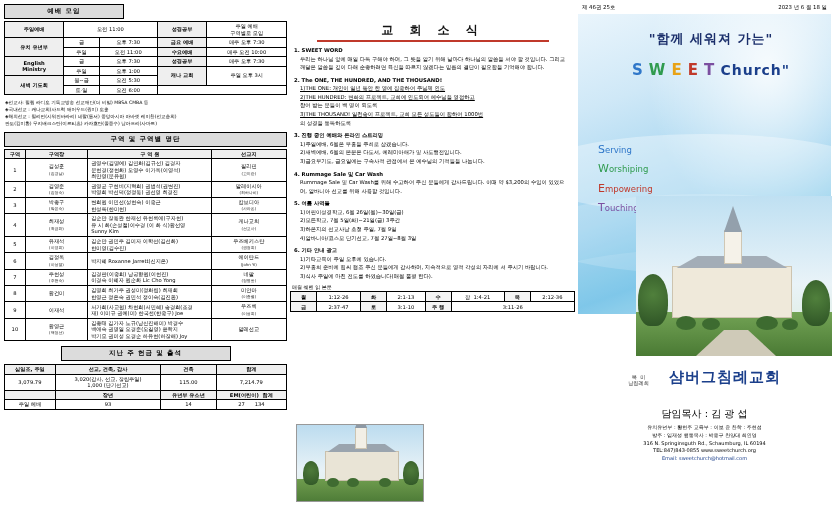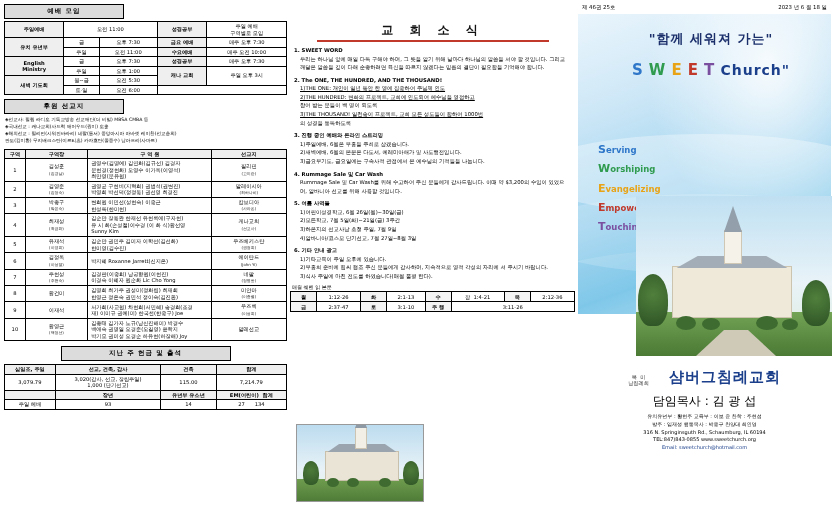--- a/index.html
+++ b/index.html
@@ -96,41 +96,41 @@
     position:absolute; left:596px; top:30px; width:230px; text-align:center;
     font-size:13px; font-weight:bold; color:#1b2f6b; letter-spacing:1px;
     font-family:"DejaVu Sans","Liberation Sans",sans-serif;
   }
   .sweet-line { position:absolute; left:596px; top:52px; width:230px; text-align:center;margin-top:8px; }
   .sweet-line span { font-size:15px; font-weight:bold; letter-spacing:1px; }
   .sw-s{color:#2f77c9}.sw-w{color:#2f9b4e}.sw-e{color:#e8a317}.sw-e2{color:#c0392b}.sw-t{color:#7b4fa0}
   .sweet-line .ch { color:#1b3f8b; font-size:14px; font-weight:bold; }
 
   .acro { position:absolute; left:598px; top:140px; width:150px; }
-  .acro div { font-size:8.5px; line-height:1.75; font-weight:bold; }
+  .acro div { font-size:8.5px; line-height:1.75; font-weight:normal; }
   .acro .cap { font-size:11px; }
   .a1{color:#2f77c9}.a2{color:#2f9b4e}.a3{color:#e8a317}.a4{color:#c0392b}.a5{color:#7b4fa0}
 
   .rt-photo {
     position:absolute; left:636px; top:196px; width:196px; height:160px; overflow:hidden;
   }
   .rt-photo .sky { position:absolute; inset:0; background:linear-gradient(#bfe0f2,#e9f3f8 55%,#d9ead7); }
   .rt-photo .grass { position:absolute; left:0; bottom:0; width:100%; height:44px; background:linear-gradient(#73a355,#4a7a34); }
   .rt-photo .bld { position:absolute; left:36px; bottom:38px; width:120px; height:52px; background:#efe9da; border:1px solid #cdc4b0; }
   .rt-photo .roof { position:absolute; left:30px; bottom:88px; width:132px; height:12px; background:#a3adb7; clip-path:polygon(8% 100%,92% 100%,76% 0,24% 0); }
   .rt-photo .steeple { position:absolute; left:88px; bottom:92px; width:18px; height:34px; background:#f5f2e9; border:1px solid #cfc7b4; }
   .rt-photo .spire { position:absolute; left:88px; bottom:124px; width:18px; height:26px; background:#93a0ac; clip-path:polygon(50% 0,100% 100%,0 100%); }
   .rt-photo .tree { position:absolute; bottom:30px; background:radial-gradient(circle at 50% 40%, #50803c, #2c5124); border-radius:50% 50% 40% 40%; }
   .rt-photo .bush { position:absolute; bottom:26px; background:#3d6b30; border-radius:50%; }
   .rt-photo .path { position:absolute; left:60px; bottom:0; width:80px; height:26px; background:#cfcab8; clip-path:polygon(35% 0,65% 0,100% 100%,0 100%); }
 
   .foot { position:absolute; left:578px; top:368px; width:253px; text-align:center; }
   .foot .kr-small { font-size:5.2px; color:#333; line-height:1.3; }
   .foot .kr-name { font-size:15px; font-weight:bold; color:#1b3f8b; letter-spacing:1px; }
-  .foot .pastor { font-size:12px; color:#000; margin-top:6px; }
+  .foot .pastor { font-size:10px; color:#000; margin-top:20px; }
   .foot .info { font-size:5px; color:#000; line-height:1.55; margin-top:3px; }
   .foot .email { color:#1b3f8b; }
 </style>
 </head>
 <body>
 
 <div class="page">
 
   <div class="col-left">
 
@@ -176,29 +176,29 @@
       </tr>
       <tr>
         <td>토·일</td>
         <td>오전 6:00</td>
         <td colspan="2"></td>
       </tr>
     </tbody>
       </table>
 
     <div style="height:4px"></div>
-    <div class="sec-title w">후원 선교지</div>
     <div class="mission-text">
       <div>◈선교사: 필립 라디오 기독교방송 선교재단(더 비빌) MBSA CMBA 등</div>
       <div>◈국내선교 : 캐나교회(사드럭 애머우드(권미) 오홍</div>
       <div>◈해외선교 : 필리핀(시워진바라리) 네팔(통서) 중앙아시아 아바셋 레이찬(선교총회)</div>
       <div>    판도(김미환) 무지배크스탄(이르티츠) 카자흐탄(졸중수) 남아프리(사마트)</div>
     </div>
 
     <div style="height:3px"></div>
+    <div class="sec-title" style="width:100%">구역 및 구역별 명단</div>
     <table class="t dept">
       <tbody>
           <tr>
         <th class="num lbl">구역</th>
         <th class="c2 lbl">구역장</th>
         <th class="c3 lbl" style="text-align:center">구 역 원</th>
         <th class="c4 lbl">선교지</th>
       </tr>
       <tr>
         <td>1</td>
@@ -417,21 +417,20 @@
     <span class="sw-w">W</span>
     <span class="sw-e">E</span>
     <span class="sw-e2">E</span>
     <span class="sw-t">T</span>
     <span class="ch">Church"</span>
   </div>
 
   <div class="acro">
     <div class="a1"><span class="cap">S</span><span>erving</span></div>
     <div class="a2"><span class="cap">W</span><span>orshiping</span></div>
-    <div class="a3"><span class="cap">E</span><span>vangelizing</span></div>
     <div class="a4"><span class="cap">E</span><span>mpowering</span></div>
     <div class="a5"><span class="cap">T</span><span>ouching</span></div>
   </div>
 
   <div class="rt-photo">
     <div class="sky"></div>
     <div class="grass"></div>
     <div class="path"></div>
     <div class="bld"></div>
     <div class="roof"></div>

